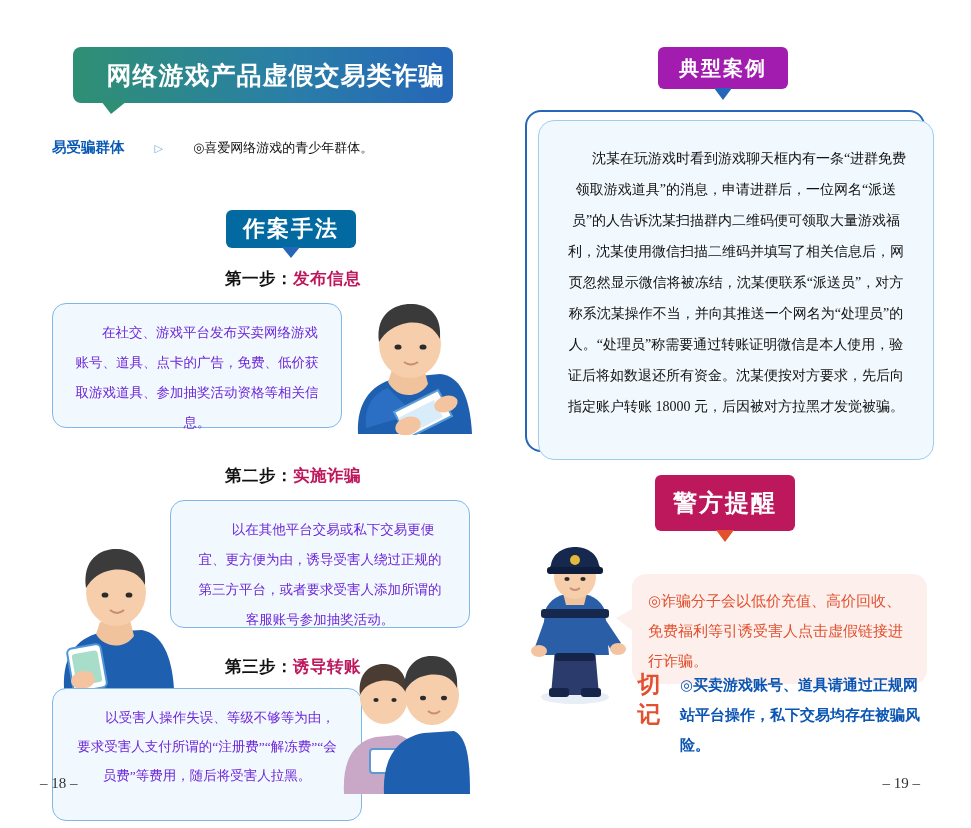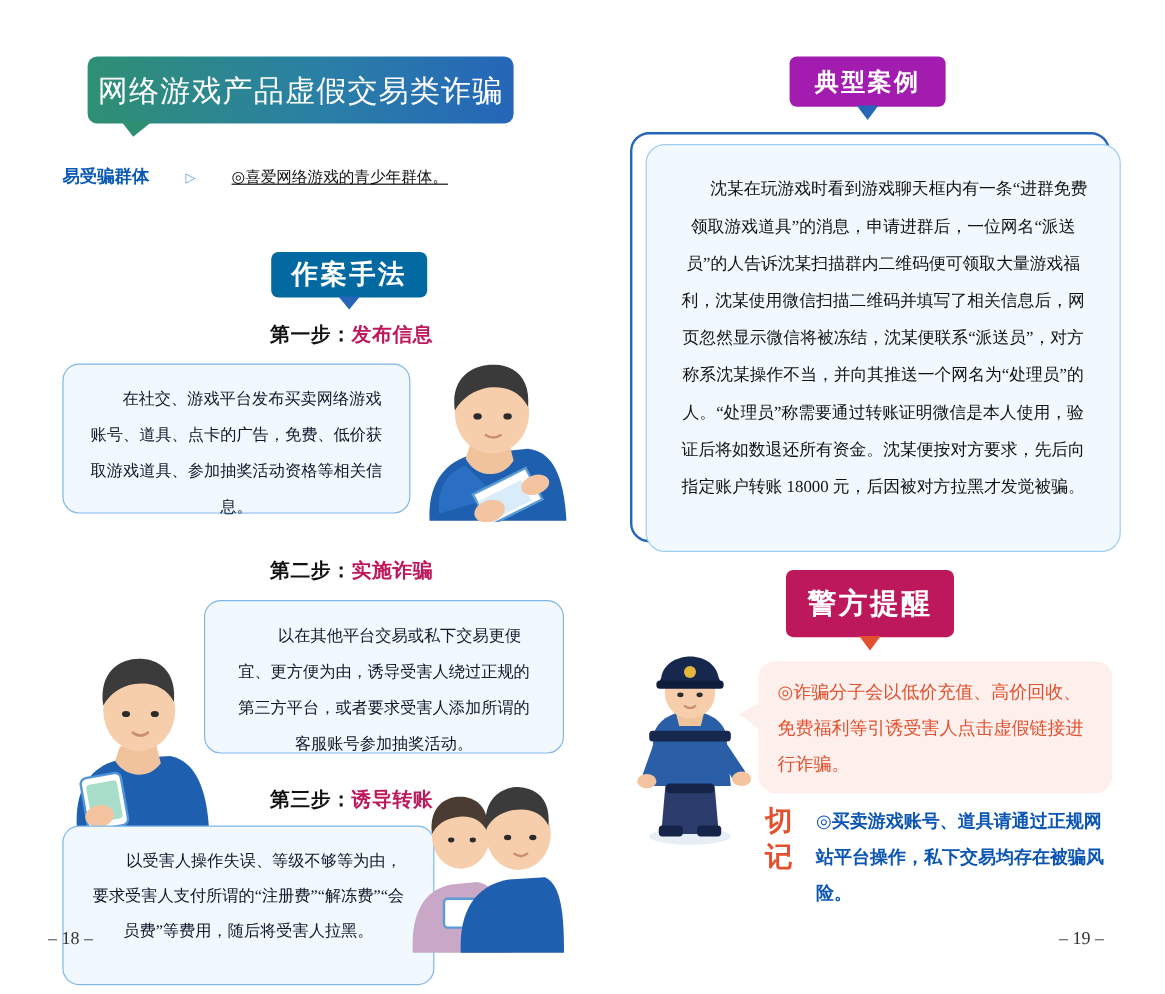--- a/index.html
+++ b/index.html
@@ -32,22 +32,23 @@
     top: 27px;
     width: 355px;
     height: 56px;
     background: linear-gradient(90deg, #2f8f73 0%, #2a7fa6 55%, #2566b8 100%);
     border-radius: 8px;
     display: flex;
     align-items: center;
     justify-content: center;
     color: #ffffff;
     font-size: 25px;
-    font-weight: normal;
+    font-weight: bold;
     letter-spacing: 1px;
+    padding-left: 25px;
   }
   .title-banner:after {
     content: "";
     position: absolute;
     left: 28px;
     bottom: -11px;
     width: 0;
     height: 0;
     border-left: 10px solid transparent;
     border-right: 16px solid transparent;
@@ -71,21 +72,20 @@
     font-family: "Liberation Sans", sans-serif;
   }
   .victims-arrow {
     color: #6aa7dd;
     margin: 0 7px;
     font-size: 11px;
   }
   .victims-text {
     color: #111;
     font-size: 13px;
-    text-decoration: underline;
   }
   
   .pill {
     position: absolute;
     background: #0369a1;
     color: #fff;
     border-radius: 6px;
     display: flex;
     align-items: center;
     justify-content: center;
@@ -124,21 +124,21 @@
   }
   .step1-head { left: 185px; top: 248px; }
   .step2-head { left: 185px; top: 445px; }
   .step3-head { left: 185px; top: 636px; }
 
   .body-box {
     position: absolute;
     border: 1.5px solid #7fb7e8;
     border-radius: 14px;
     background: #f2f9fe;
-    color: #0f172a;
+    color: #6d28d9;
     font-size: 13.5px;
     line-height: 30px;
     padding: 14px 22px;
     box-sizing: border-box;
   }
   .box1 {
     left: 12px;
     top: 283px;
     width: 290px;
     height: 125px;
@@ -227,21 +227,21 @@
     bottom: -11px;
     width: 0;
     height: 0;
     border-left: 9px solid transparent;
     border-right: 9px solid transparent;
     border-top: 12px solid #e2502f;
   }
   .warn-bubble {
     position: absolute;
     left: 132px;
-    top: 531px;
+    top: 554px;
     width: 295px;
     height: 110px;
     background: #fdf0ec;
     border-radius: 14px;
     box-sizing: border-box;
     padding: 12px 16px;
     font-size: 15px;
     line-height: 30px;
     color: #e2502f;
   }

